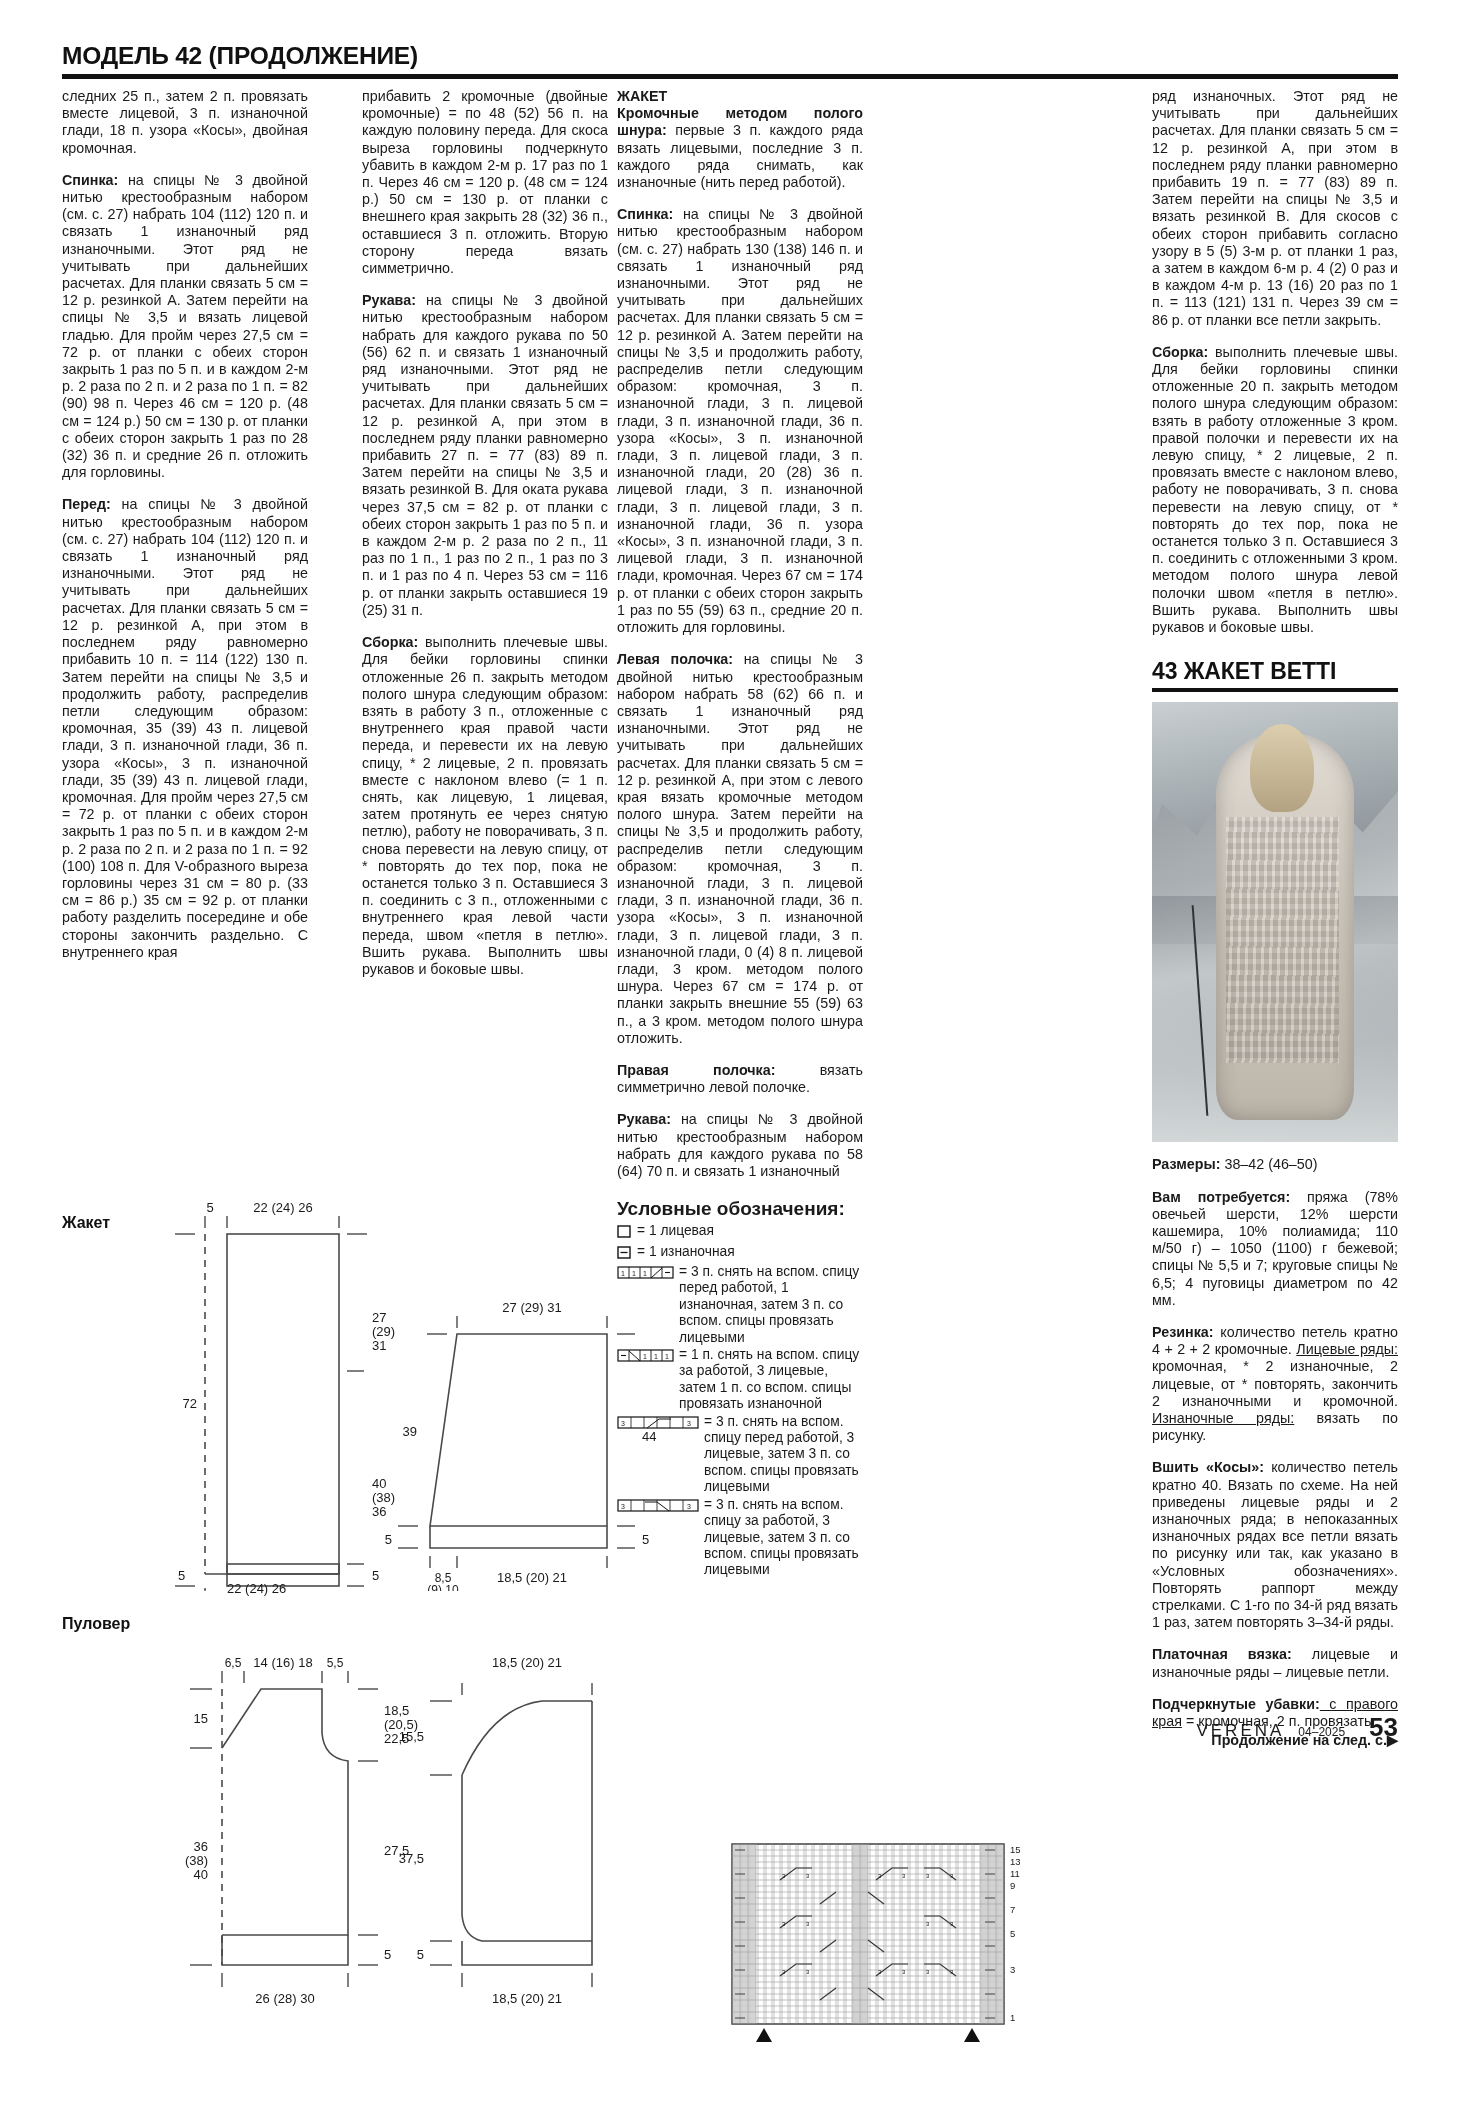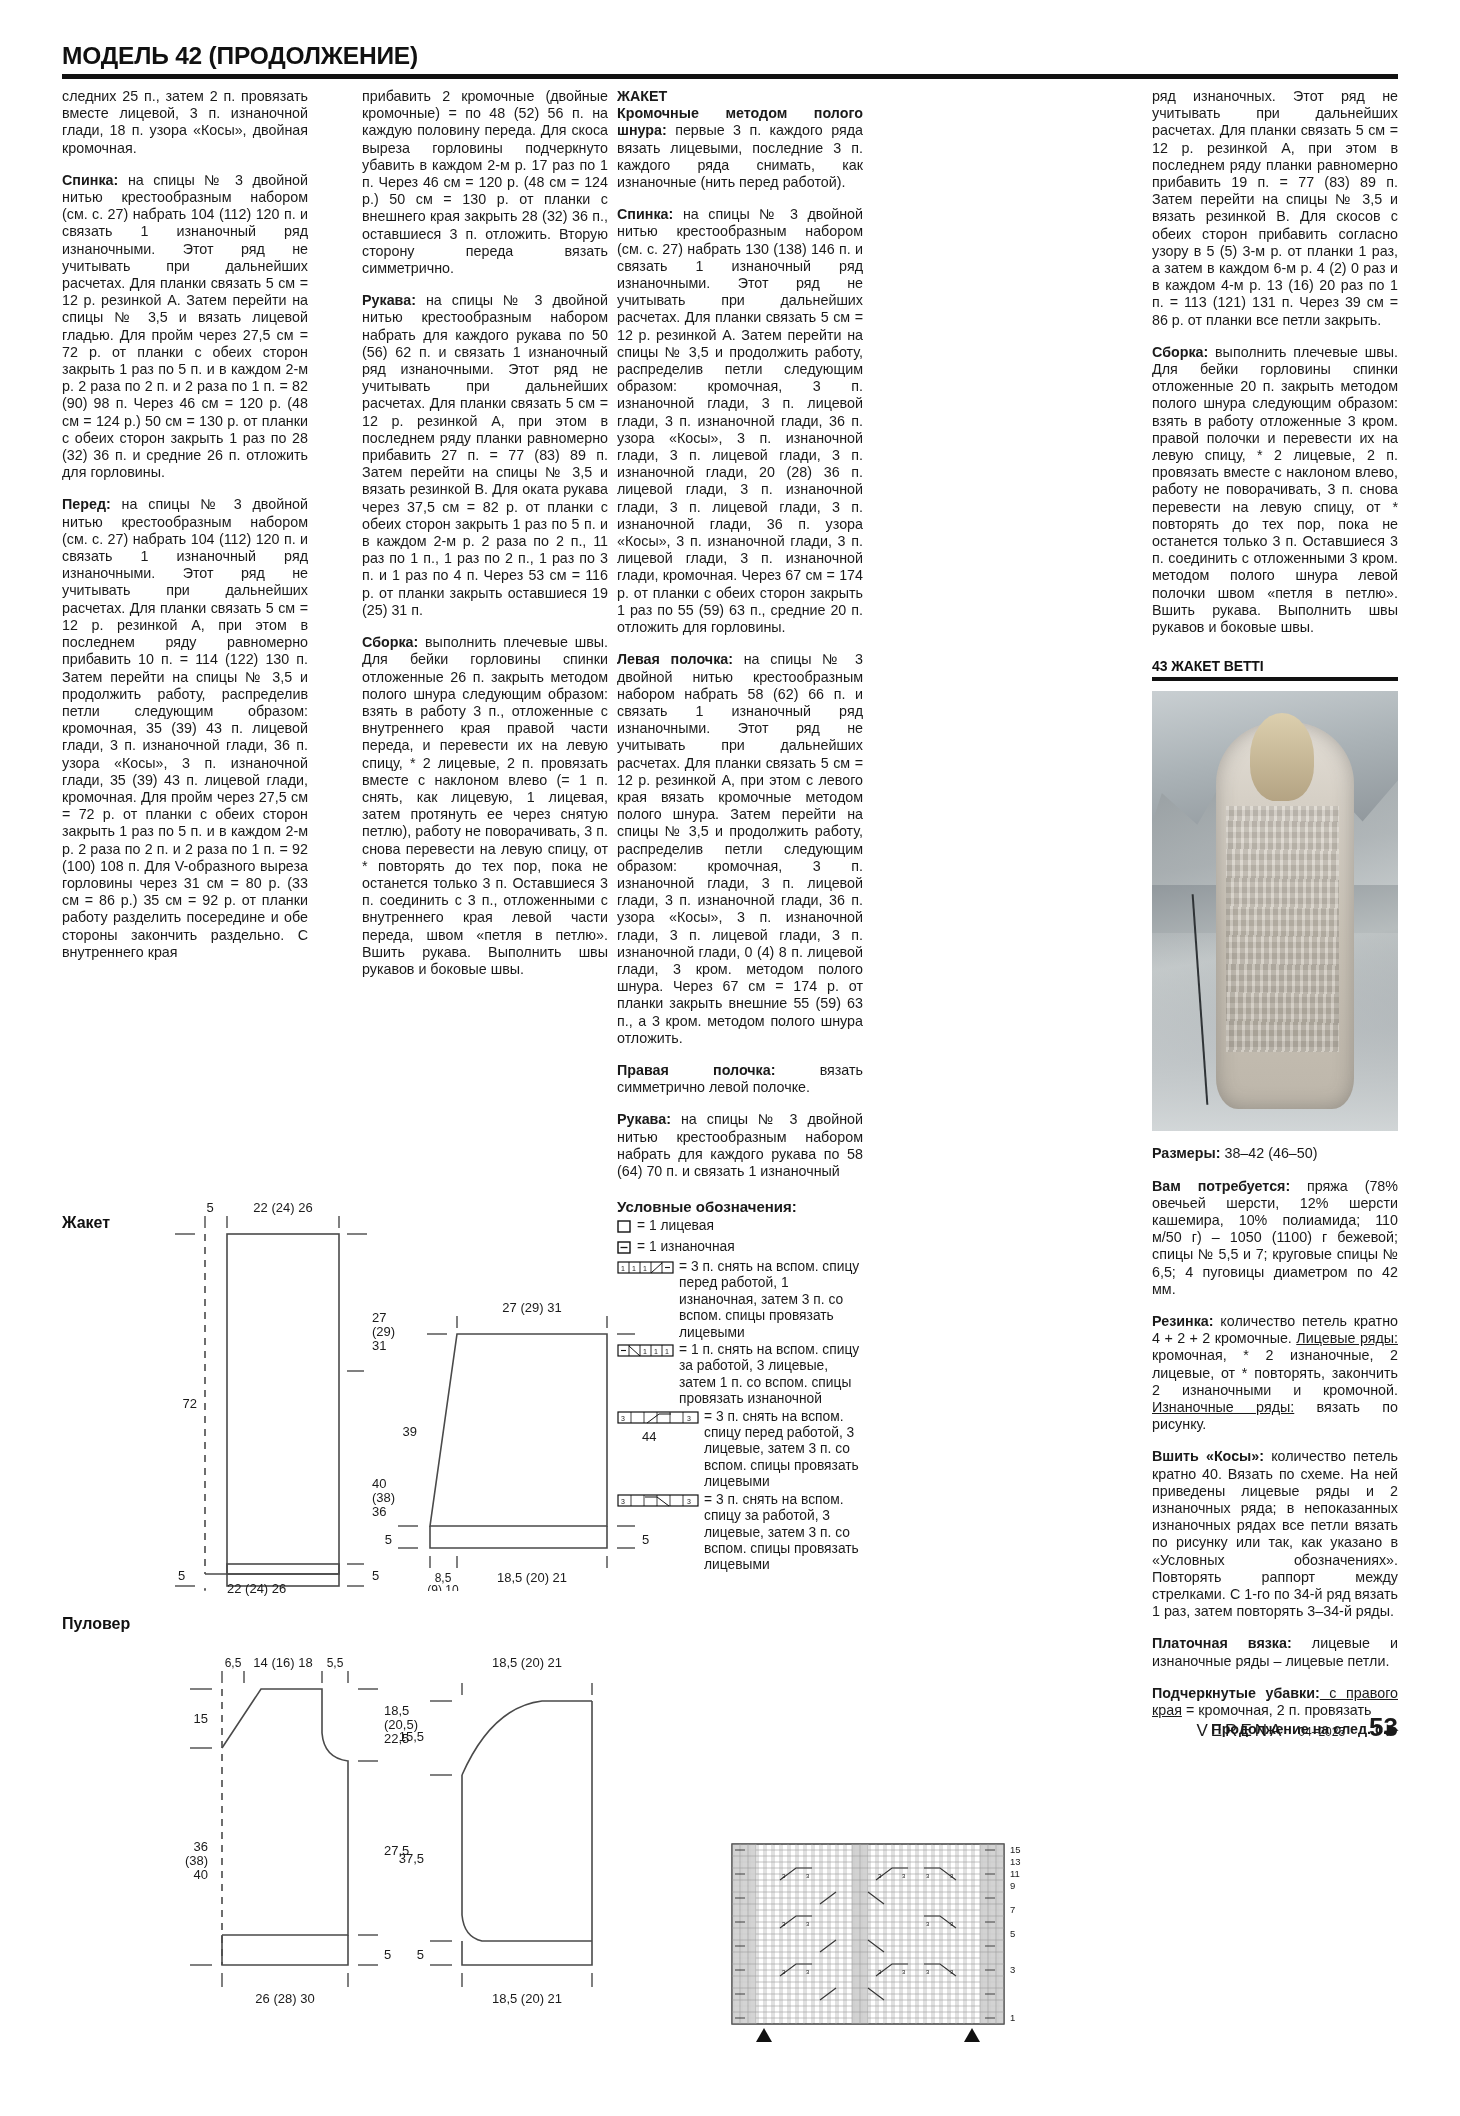--- a/index.html
+++ b/index.html
@@ -36,21 +36,21 @@
     line-height:17.2px;
     text-align:justify;
     hyphens:auto;
     -webkit-hyphens:auto;
   }
   p.body b, .lead { font-weight:bold; }
   .uline { text-decoration:underline; }
 
   
   .sec-head { margin:22px 0 10px 0; }
-  .sec-head h2 { margin:0; font-size:14px; font-weight:bold; color:#111; letter-spacing:-0.1px;}
+  .sec-head h2 { margin:0; font-size:23px; font-weight:bold; color:#111; letter-spacing:-0.1px;}
   .sec-head .rule { margin-top:3px; height:4px; background:#111; }
 
   
   .photo {
     width:246px; height:440px; margin:8px 0 14px 0;
     position:relative; overflow:hidden;
     background:linear-gradient(170deg,#c9cfd2 0%,#aab2b6 18%,#8d9499 38%,#b6bcbd 58%,#8b9296 78%,#6f7679 100%);
   }
   .photo .snowfield {
     position:absolute; left:0; right:0; bottom:0; height:45%;
@@ -97,21 +97,21 @@
 
   
   .footer {
     position:absolute; right:62px; bottom:34px;
     display:flex; align-items:baseline; gap:14px;
   }
   .footer .brand { font-size:17px; font-weight:normal; letter-spacing:3px; }
   .footer .issue { font-size:12px; letter-spacing:0px; }
   .footer .pagenum { font-size:26px; font-weight:bold; margin-left:10px; }
 
-  .legend-head { font-size:15px; font-weight:bold; margin:0 0 3px 0;}
+  .legend-head { font-size:19px; font-weight:bold; margin:0 0 3px 0;}
   .legend-row { display:flex; align-items:flex-start; gap:5px; margin-bottom:1px; font-size:13.8px; line-height:16.4px;}
   .legend-row .sym { flex:0 0 auto; padding-top:2px; }
   .legend-row .txt { flex:1 1 auto; }
   .cont-line { text-align:right; font-weight:bold; font-size:14.3px; }
 </style>
 </head>
 <body>
 
 <div class="page">
 

